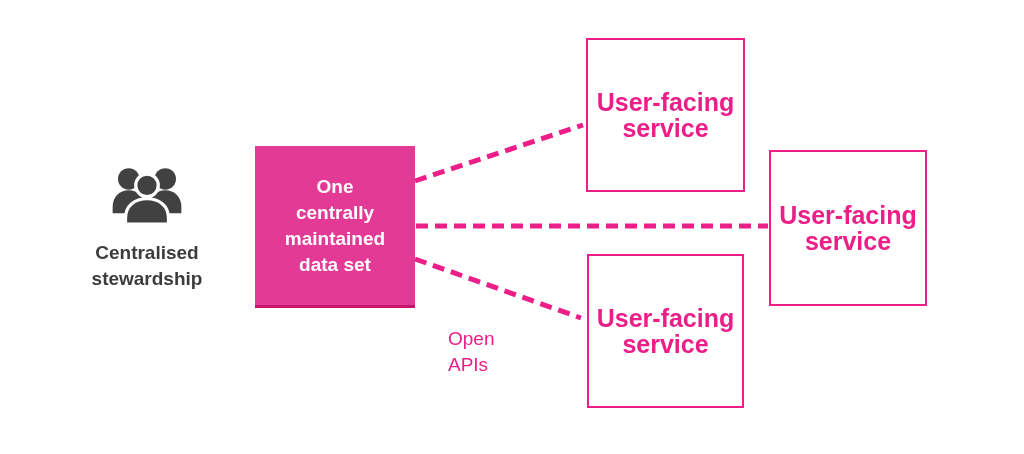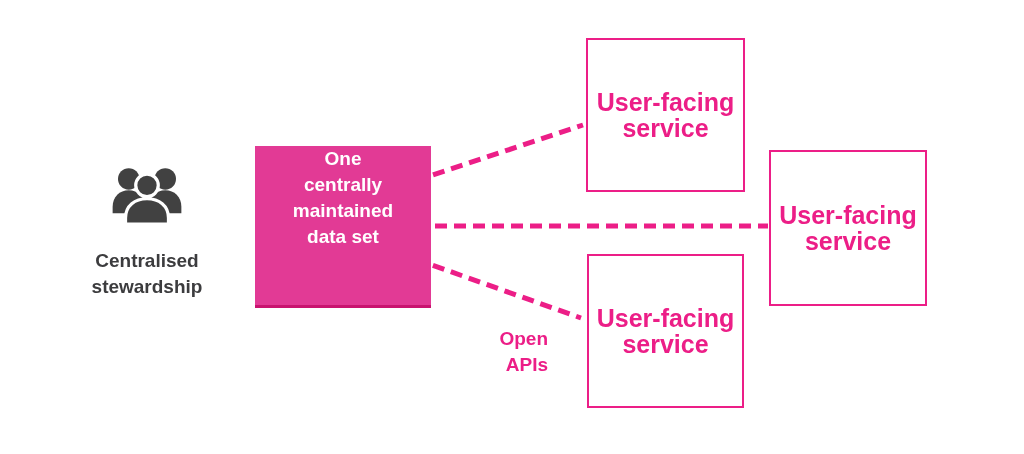--- a/index.html
+++ b/index.html
@@ -22,52 +22,52 @@
     width: 1024px; height: 454px;
     background: var(--background);
   }
   .abs { position: absolute; }
   .multiline { white-space: pre-line; }
 
   .steward-icon-svg {
     left: 111px; top: 166px; width: 72px; height: 58px;
   }
   .steward-label {
-    left: 57px; top: 248px; width: 180px;
+    left: 57px; top: 240px; width: 180px;
     text-align: center;
     font-size: 19px; font-weight: bold; line-height: 26px;
     color: var(--text-dark);
   }
 
   .central-box {
-    left: 255px; top: 146px; width: 176px; height: 162px;
+    left: 255px; top: 146px; width: 160px; height: 162px;
     background: var(--fill-pink);
     border-bottom: 3px solid var(--dark-bottom-edge);
-    display: flex; align-items: flex-start; justify-content: center;
+    display: flex; align-items: center; justify-content: center;
     text-align: center;
     color: var(--text-white);
     font-size: 19px; font-weight: bold; line-height: 26px;
   }
 
   .service-box {
     border: 2.5px solid var(--line-pink);
     background: var(--background);
     display: flex; align-items: center; justify-content: center;
     text-align: center;
     color: var(--line-pink);
     font-size: 25px; font-weight: bold; line-height: 26px;
   }
   .service-top    { left: 586px; top: 38px;  width: 159px; height: 154px; }
   .service-right  { left: 769px; top: 150px; width: 158px; height: 156px; }
   .service-bottom { left: 587px; top: 254px; width: 157px; height: 154px; }
 
   .open-apis-label {
     left: 448px; top: 326px; width: 100px;
-    text-align: right;
-    font-size: 19px; font-weight: bold; line-height: 26px;
+    text-align: left;
+    font-size: 19px; font-weight: normal; line-height: 26px;
     color: var(--line-pink);
   }
 
   .connector-layer {
     left: 0; top: 0; width: 1024px; height: 454px;
     pointer-events: none;
   }
   .dash-line {
     stroke: var(--line-pink);
     stroke-width: 5;

